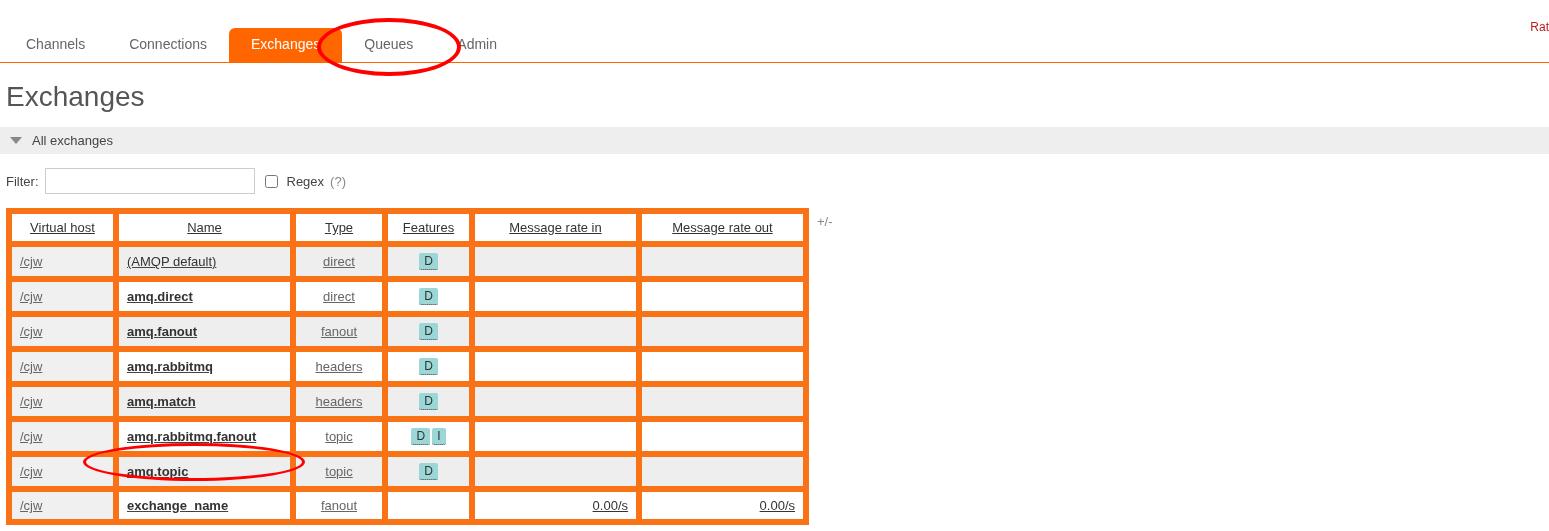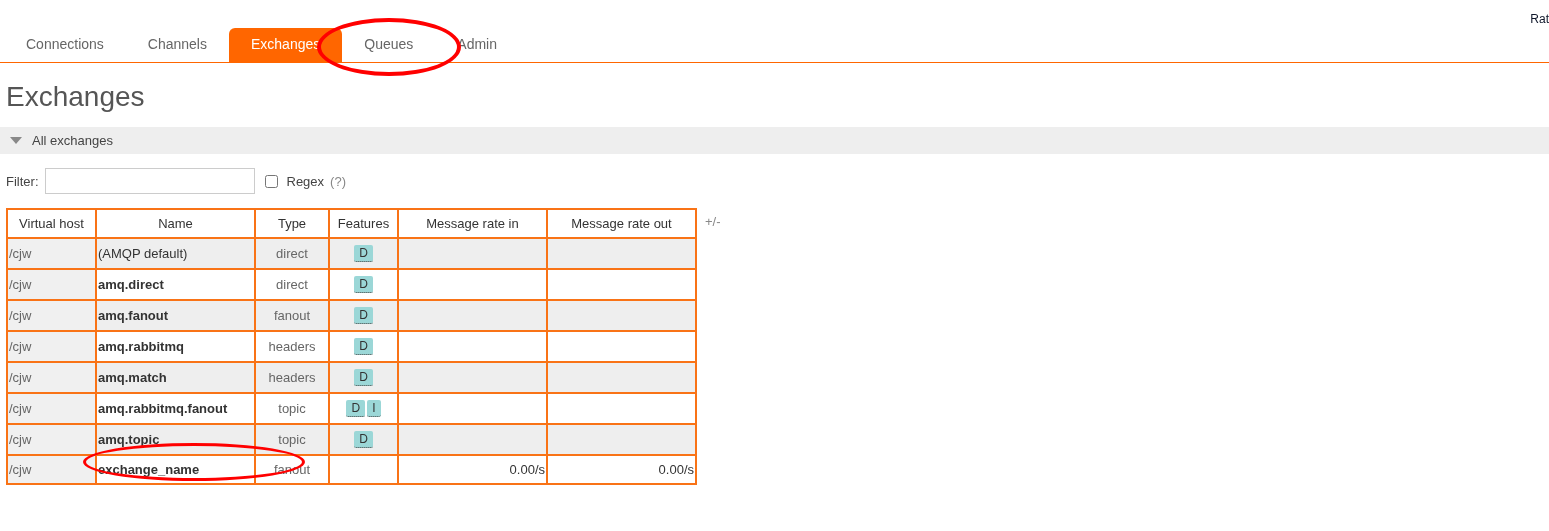--- a/index.html
+++ b/index.html
@@ -6,24 +6,24 @@
     margin: 0;
     padding: 0;
     font-family: Verdana, Arial, sans-serif;
     font-size: 13px;
     color: #444;
     background: #fff;
     width: 1549px;
   }
   .topright {
     position: absolute;
-    top: 12px;
+    top: 20px;
     right: 0;
     font-size: 12px;
-    color: #0f172a;
+    color: #b91c1c;
   }
   .tabs {
     margin-top: 28px;
     border-bottom: 1px solid #f60;
     padding-left: 4px;
   }
   .tabs ul {
     list-style: none;
     margin: 0;
     padding: 0;
@@ -87,23 +87,24 @@
   }
   .filter-row .help {
     color: #888;
     cursor: pointer;
   }
   table.exchanges {
     border-collapse: collapse;
     margin-left: 6px;
   }
   table.exchanges th, table.exchanges td {
-    border: 2px solid #f97316;
-    padding: 6px 1px;
-    font-size: 13px;
+    border: 6px solid #f97316;
+    padding: 6px 8px;
+    font-size: 13px;
+    text-decoration: underline;
   }
   table.exchanges th {
     background: #fff;
     font-weight: normal;
     color: #333;
     text-align: center;
   }
   table.exchanges td.vhost {
     background: #f0f0f0;
     color: #666;
@@ -170,22 +171,22 @@
     pointer-events: none;
   }
 </style>
 </head>
 <body>
 
 <div class="topright">Rat</div>
 
 <nav class="tabs">
   <ul id="tabs-ul">
+      <li>Channels</li>
       <li>Connections</li>
-      <li>Channels</li>
       <li class="selected">Exchanges</li>
       <li>Queues</li>
       <li>Admin</li>
     </ul>
 </nav>
 
 <h1 class="page-title">Exchanges</h1>
 
 <div class="section-header">
   <span class="tri"></span>

